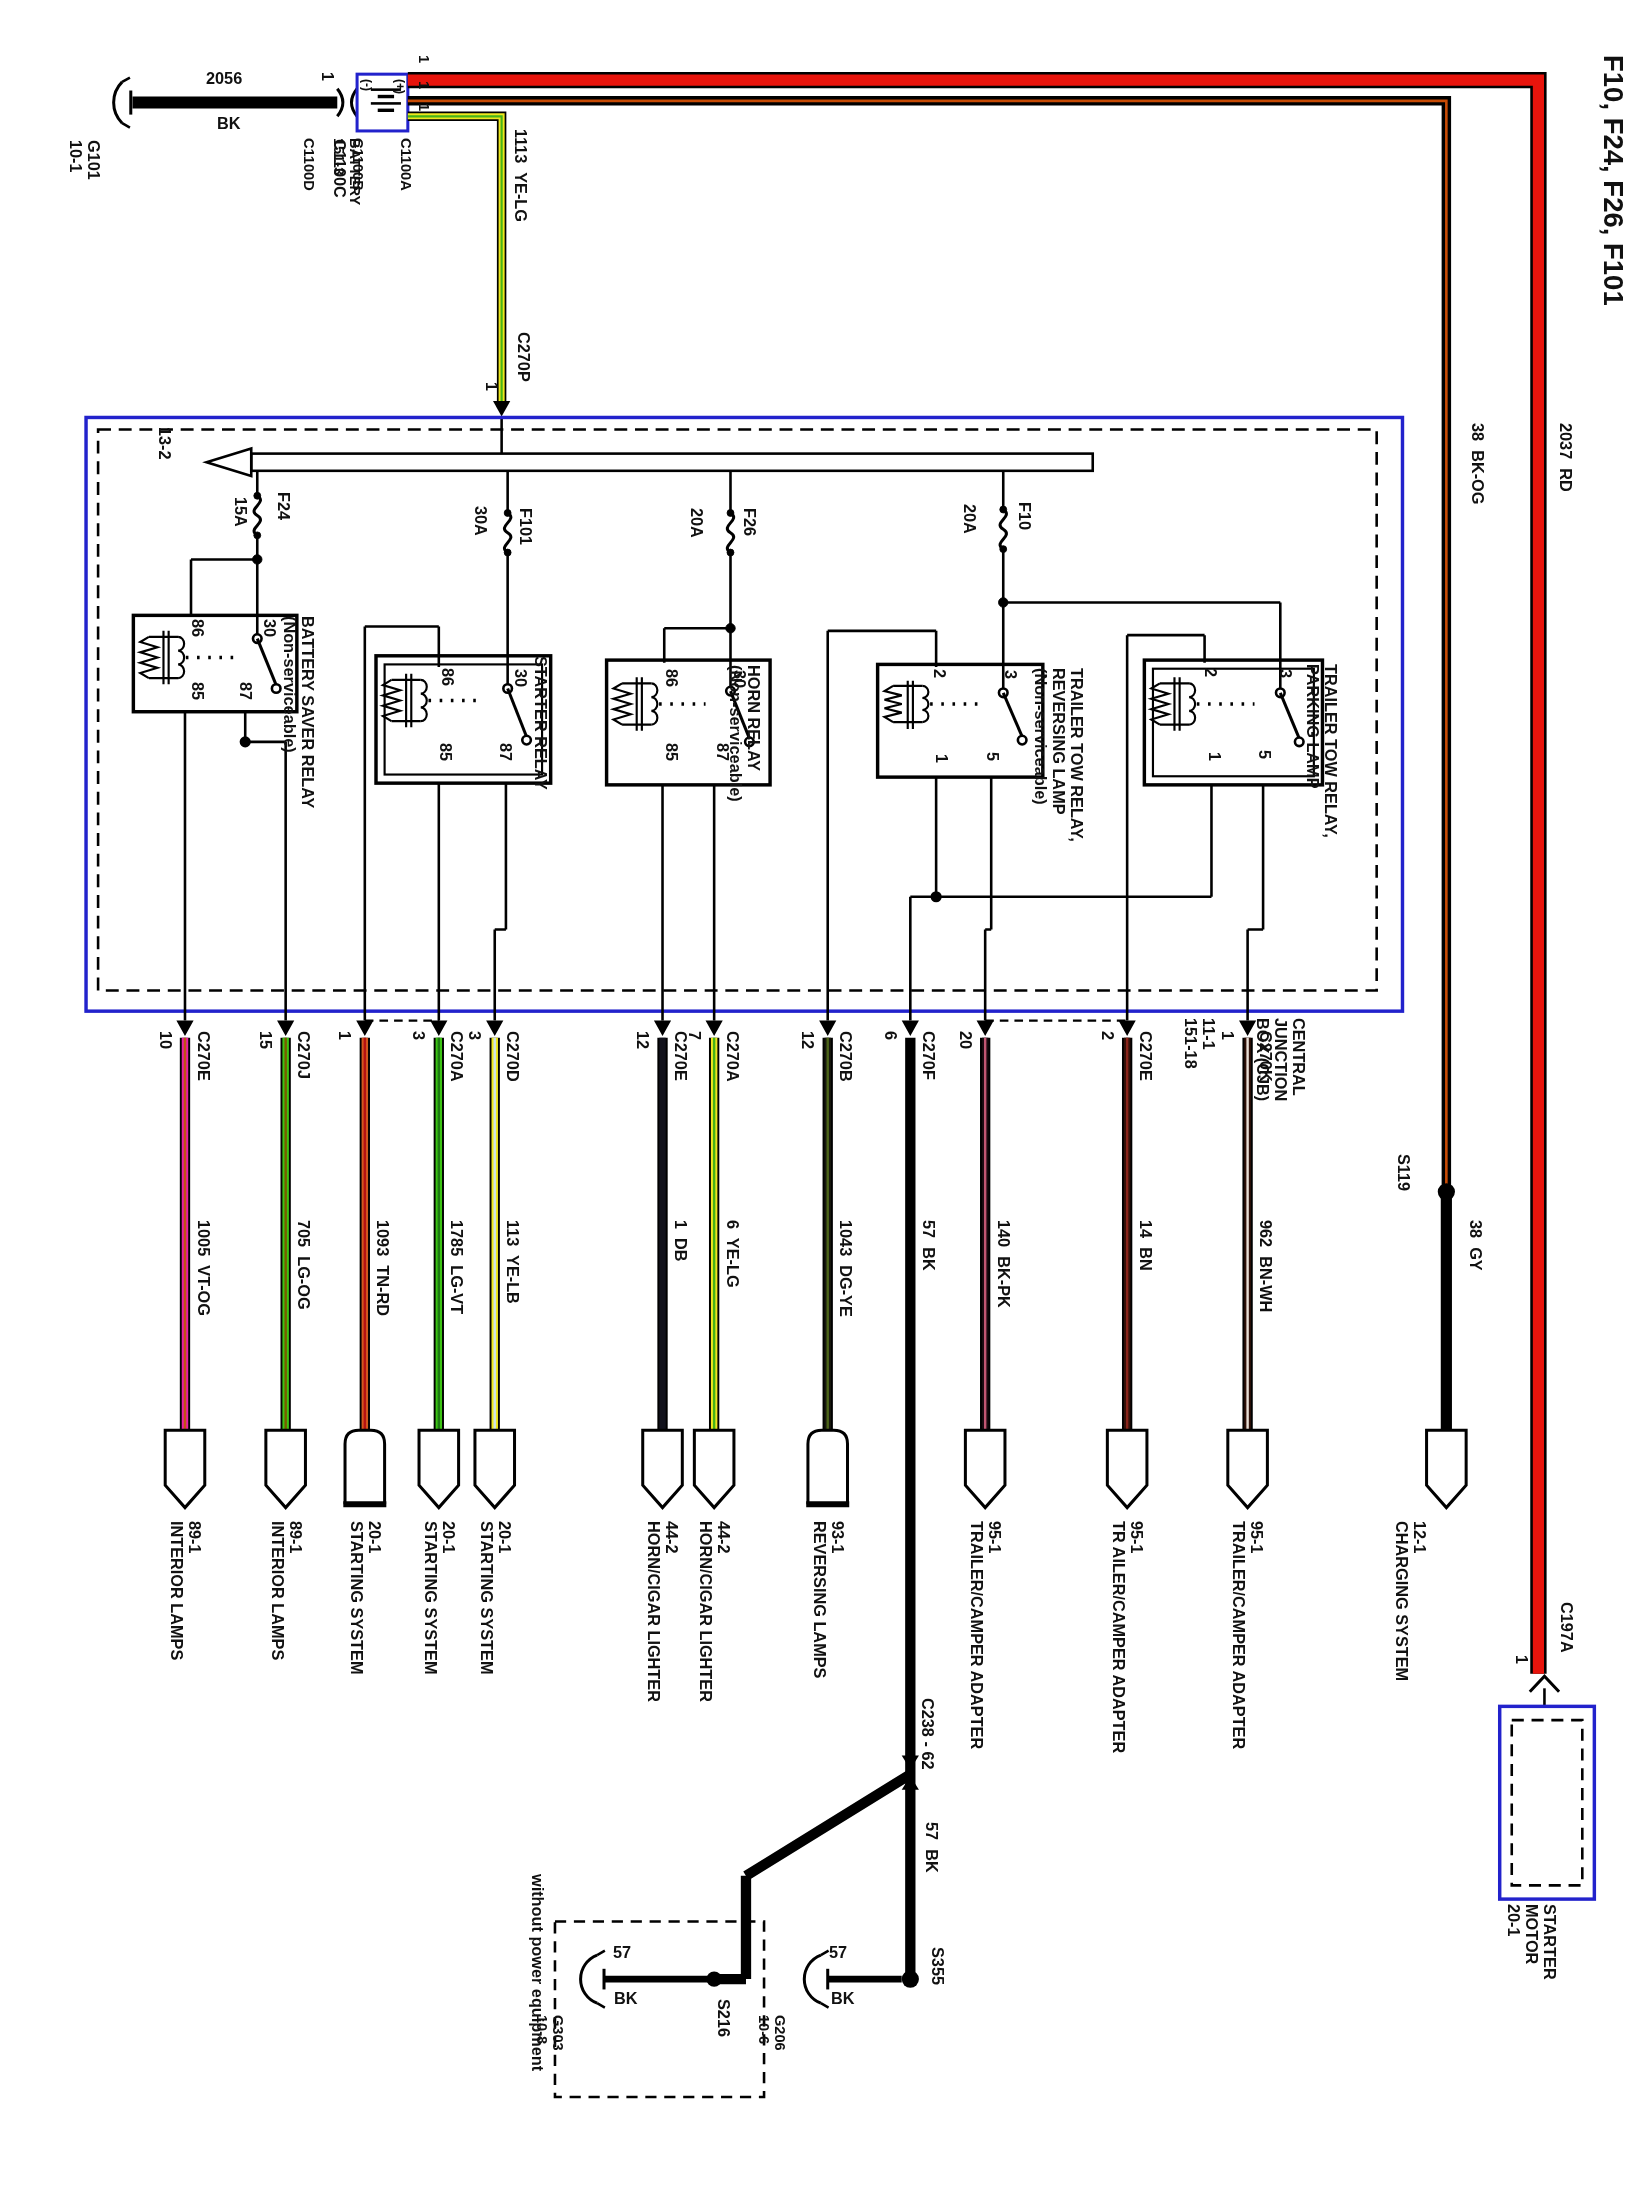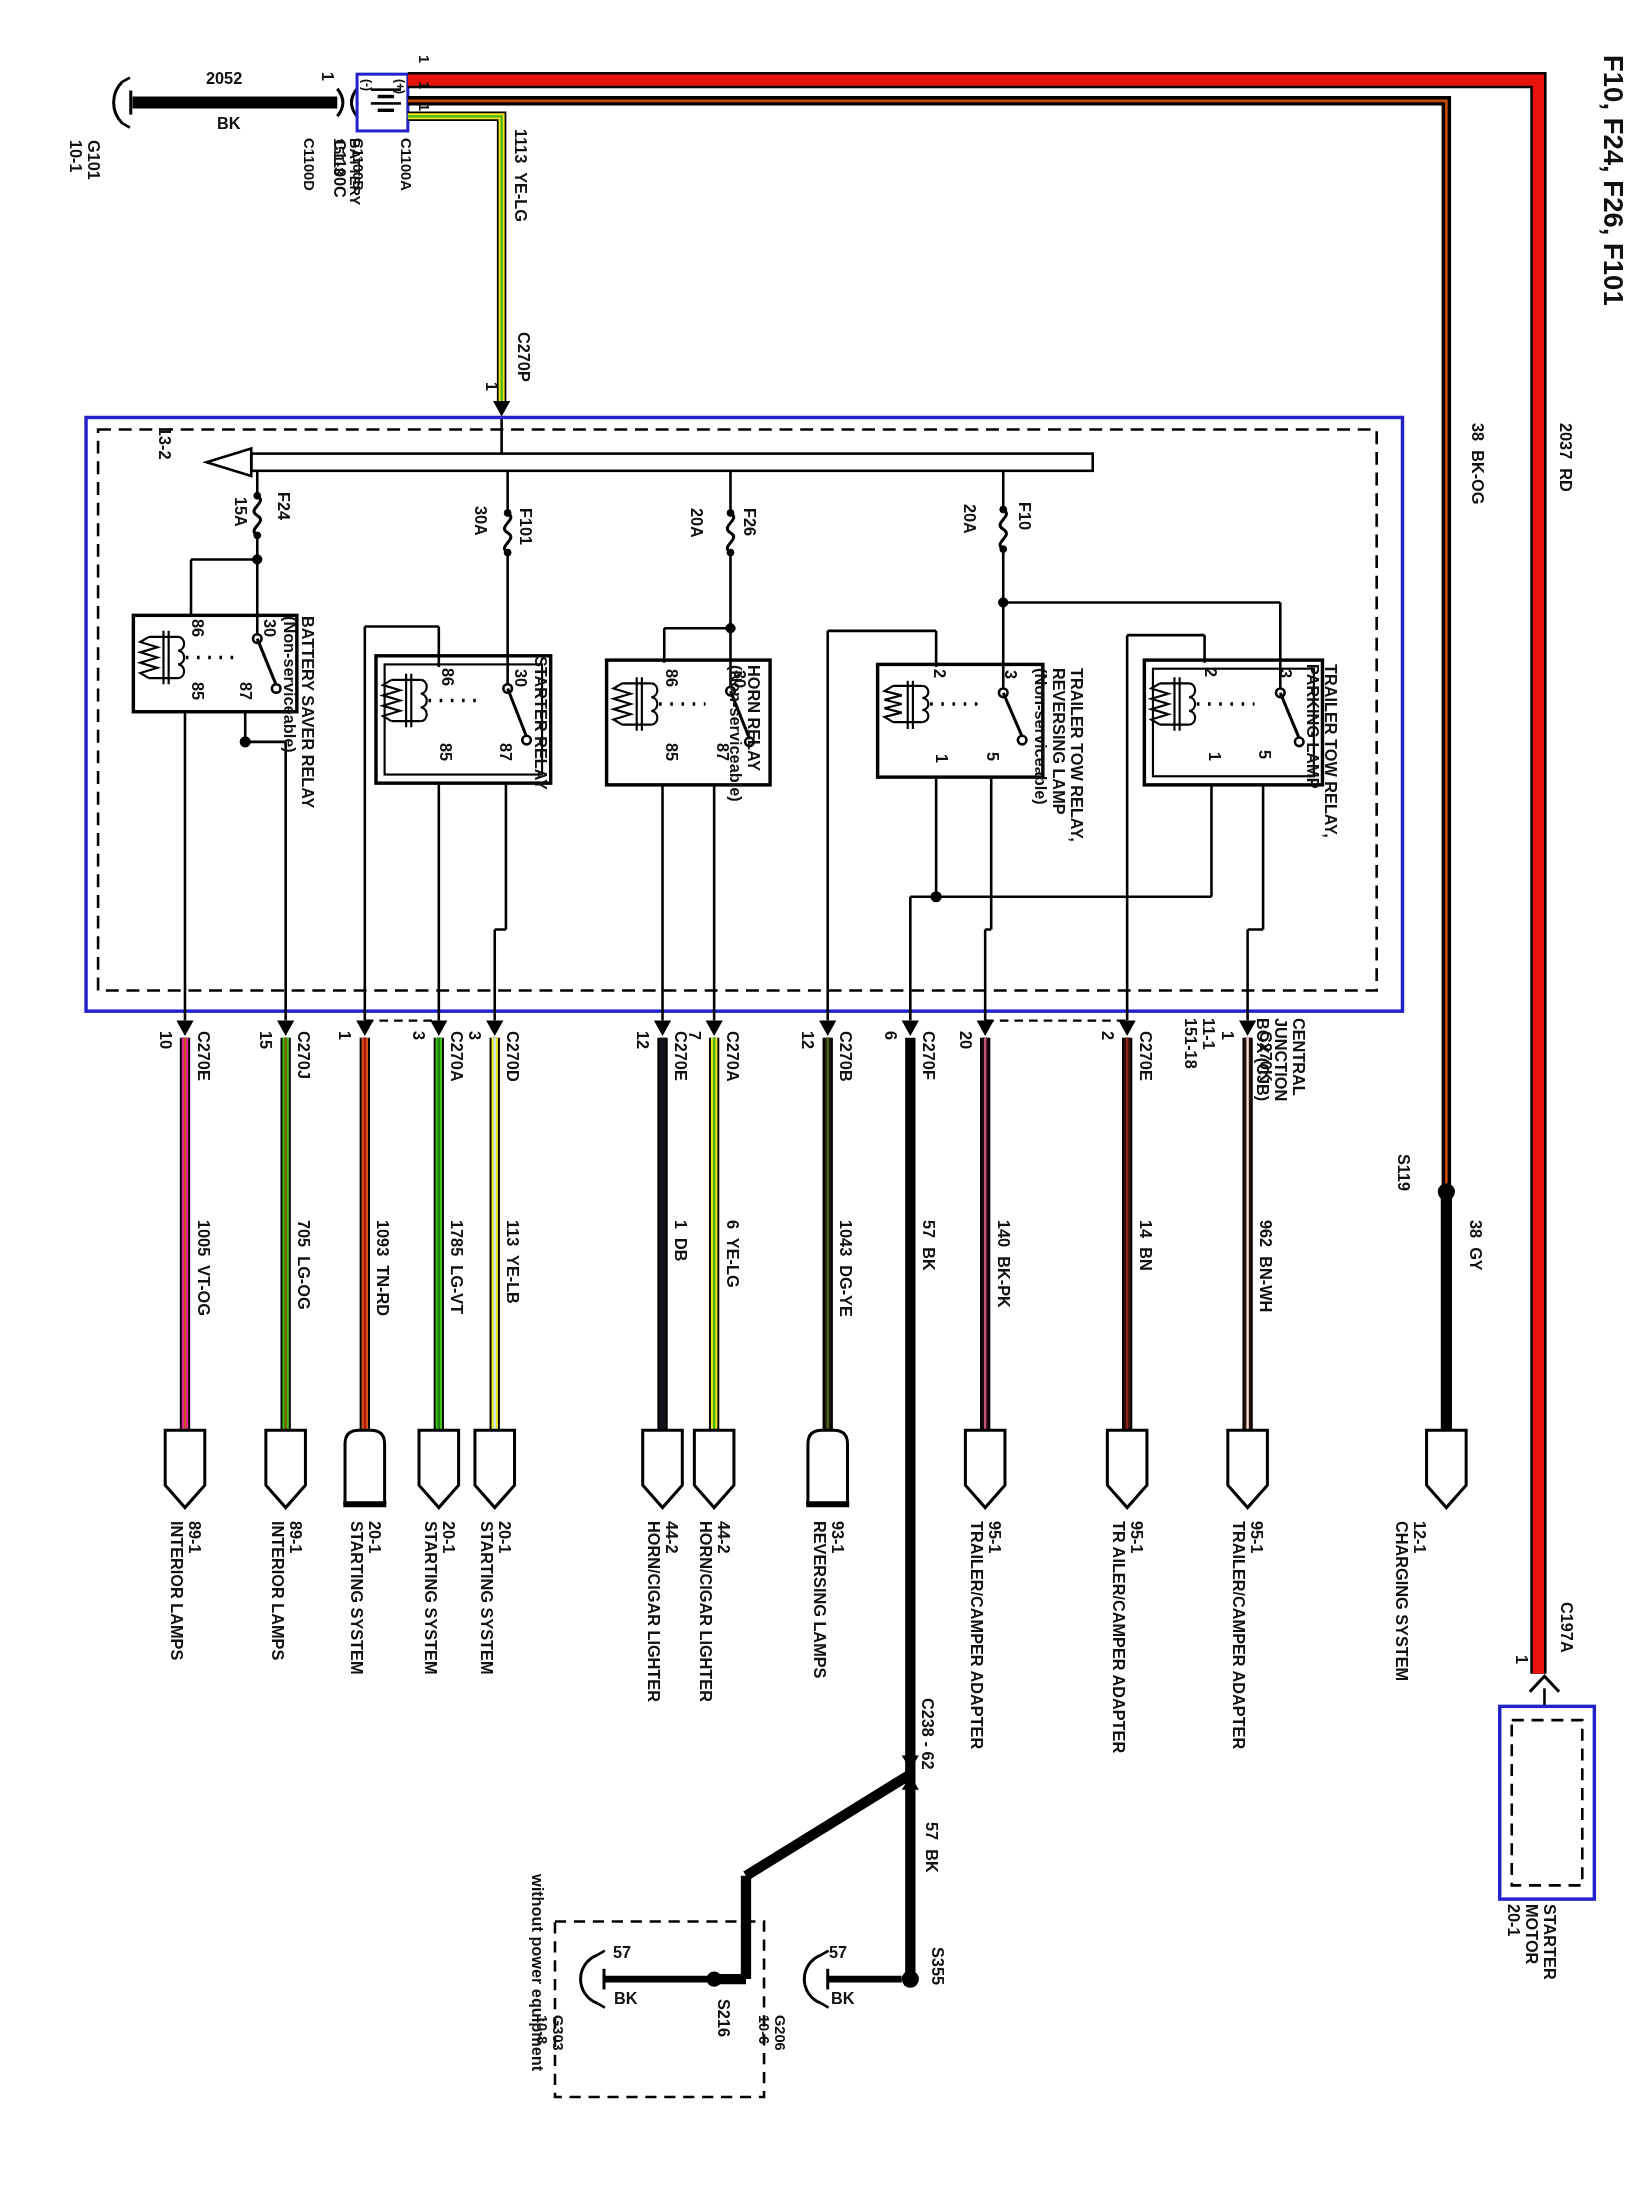--- a/index.html
+++ b/index.html
@@ -260,21 +260,21 @@
     <path d="M1778,1966 L1795,1948 L1812,1966" stroke="#000" stroke-width="3.5"></path>
     <line x1="1795" y1="1962" x2="1795" y2="1983" stroke="#000" stroke-width="3"></line>
     <rect x="1743" y="1983" width="110" height="224" stroke="#2222cc" stroke-width="4"></rect>
     <rect x="1757" y="1999" width="82" height="192" stroke="#000" stroke-width="3" stroke-dasharray="14,9"></rect>
   </g>
 </svg>
 
 <div class="lbl r" style="left:139px;top:140px">
   <div>G101</div><div>10-1</div>
 </div>
-<div class="h" style="left:206px;top:69px">2052</div>
+<div class="h" style="left:206px;top:69px">2056</div>
 <div class="h" style="left:217px;top:114px">BK</div>
 <div class="lbl r" style="left:337px;top:72px">1</div>
 <div class="lbl r" style="left:349px;top:139px">C1100C</div>
 <div class="lbl r sm" style="left:373px;top:79px">(-)</div>
 <div class="lbl r sm" style="left:406px;top:79px">(+)</div>
 <div class="lbl r lh19" style="left:396px;top:138px">
   <div>BATTERY</div><div>151-3</div>
 </div>
 <div class="lbl r lh19" style="left:432px;top:55px">1</div>
 <div class="lbl r lh19" style="left:432px;top:81px">1</div>

